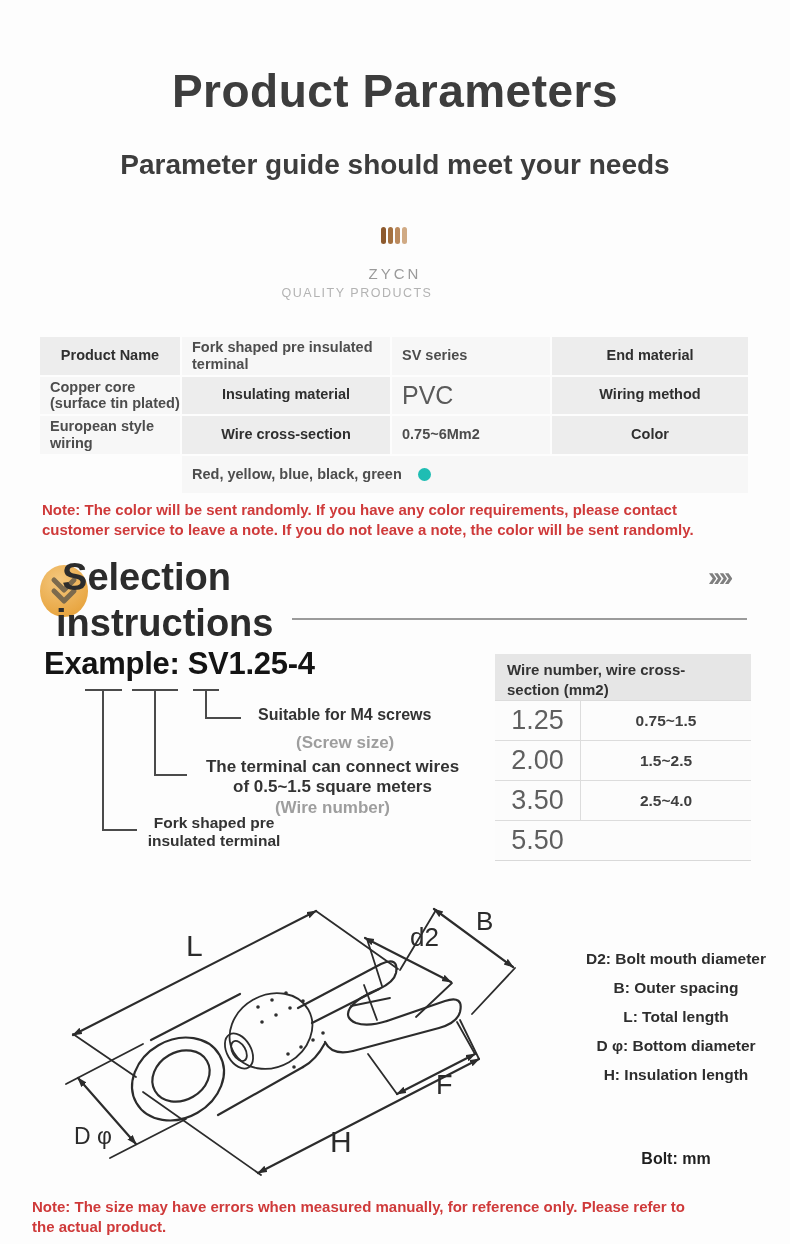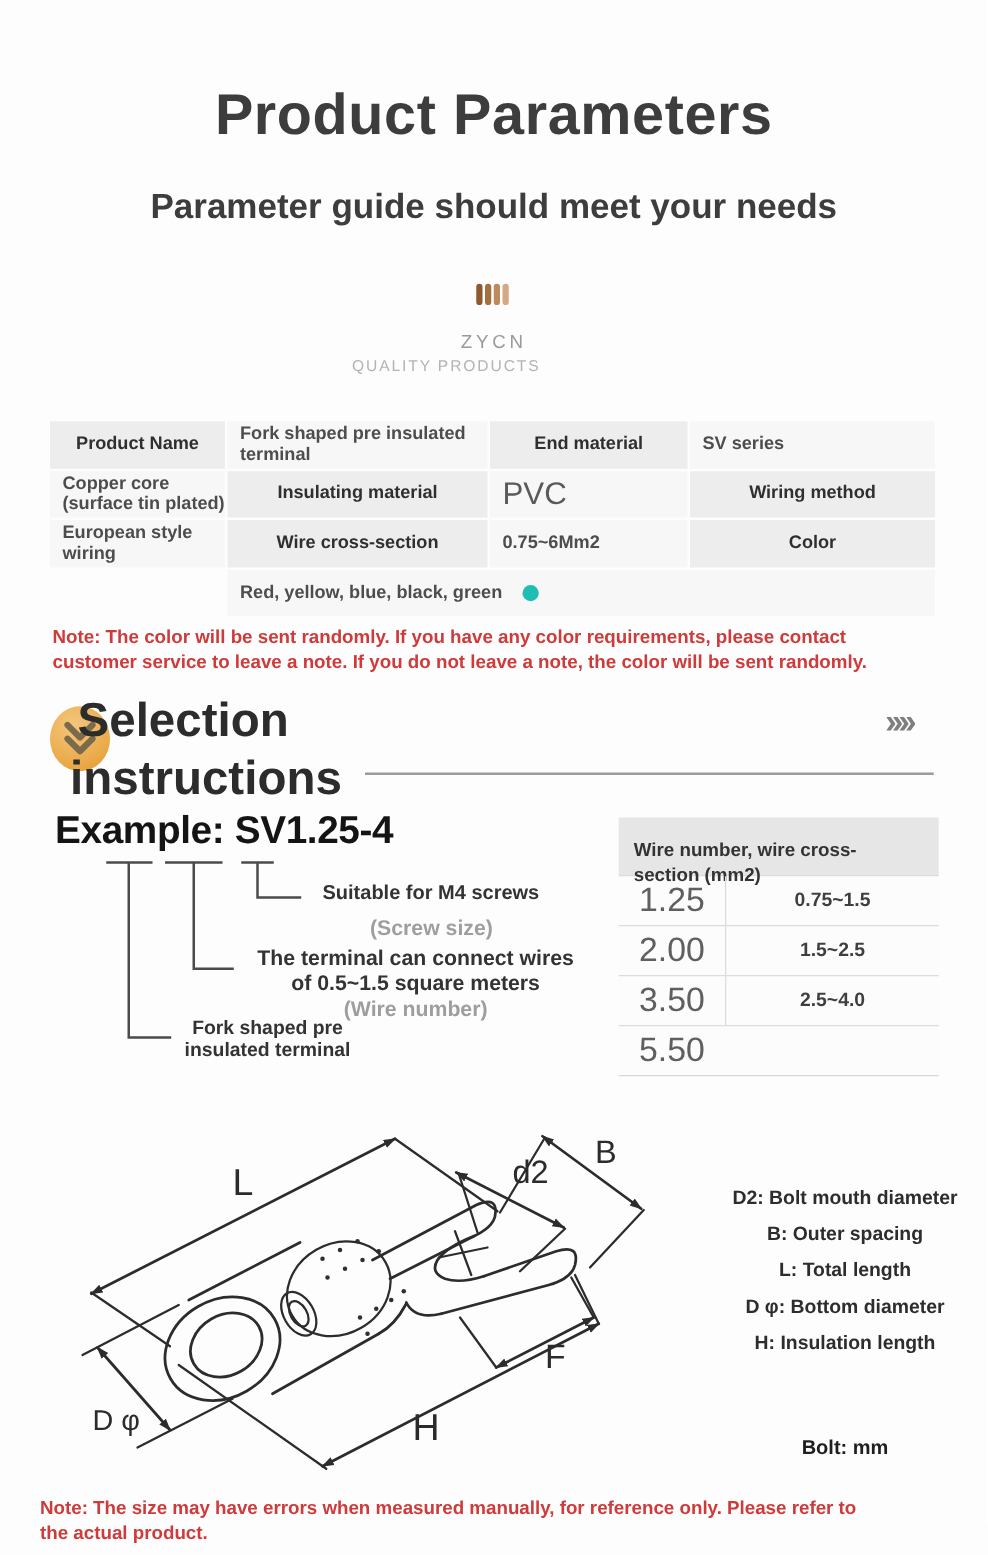--- a/index.html
+++ b/index.html
@@ -42,21 +42,21 @@
   .extitle{left:44px;top:646px;font-size:31px;font-weight:bold;color:#141414;letter-spacing:-.3px;}
   .c-screw{left:258px;top:706px;font-size:16px;font-weight:bold;color:#333;}
   .c-screw-sub{left:296px;top:733px;font-size:17px;font-weight:bold;color:#9e9e9e;}
   .c-wire{left:195px;top:757px;width:275px;text-align:center;font-size:17px;font-weight:bold;color:#333;line-height:1.18;}
   .c-wire-sub{left:195px;top:798px;width:275px;text-align:center;font-size:17px;font-weight:bold;color:#9e9e9e;}
   .c-type{left:139px;top:814px;width:150px;text-align:center;font-size:15.5px;font-weight:bold;color:#333;line-height:1.18;}
 
   
   .wiretab{left:495px;top:654px;width:256px;border-bottom:1px solid #d9d9d9;}
   .wiretab .hd{height:46px;background:#e6e6e6;font-size:15px;font-weight:bold;color:#333;
-               padding:17px 0 0 12px;line-height:1.3;box-sizing:border-box;}
+               padding:6px 0 0 12px;line-height:1.3;box-sizing:border-box;}
   .wiretab .row{display:grid;grid-template-columns:85px 171px;height:39px;background:#fcfcfc;
                 border-top:1px solid #dcdcdc;}
   .wiretab .row:first-of-type{border-top:none;}
   .wiretab .num{display:flex;align-items:center;justify-content:center;font-size:27px;color:#5f5f5f;}
   .wiretab .rng{display:flex;align-items:center;justify-content:center;font-size:15.5px;font-weight:bold;
                 color:#3f3f3f;border-left:1px solid #dcdcdc;}
 
   
   .legend{left:562px;top:944px;width:228px;text-align:center;font-size:15.5px;font-weight:bold;color:#2d2d2d;}
   .legend div{height:29px;line-height:29px;}
@@ -80,23 +80,23 @@
     <span style="background: rgb(164, 112, 63);"></span>
     <span style="background: rgb(187, 138, 93);"></span>
     <span style="background: rgb(208, 170, 132);"></span>
   </div>
   <div class="abs brandname">ZYCN</div>
   <div class="abs brandtag">QUALITY PRODUCTS</div>
 
   <div class="abs spec">
     <div class="cell lbl">Product Name</div>
     <div class="cell val">Fork shaped pre insulated terminal</div>
+    <div class="cell val">SV series</div>
+
     <div class="cell lbl">End material</div>
-
-    <div class="cell val">SV series</div>
     <div class="cell val">Copper core (surface tin plated)</div>
     <div class="cell lbl">Insulating material</div>
     <div class="cell val big">PVC</div>
 
     <div class="cell lbl">Wiring method</div>
     <div class="cell val">European style wiring</div>
     <div class="cell lbl">Wire cross-section</div>
     <div class="cell val">0.75~6Mm2</div>
 
     <div class="cell lbl">Color</div>

